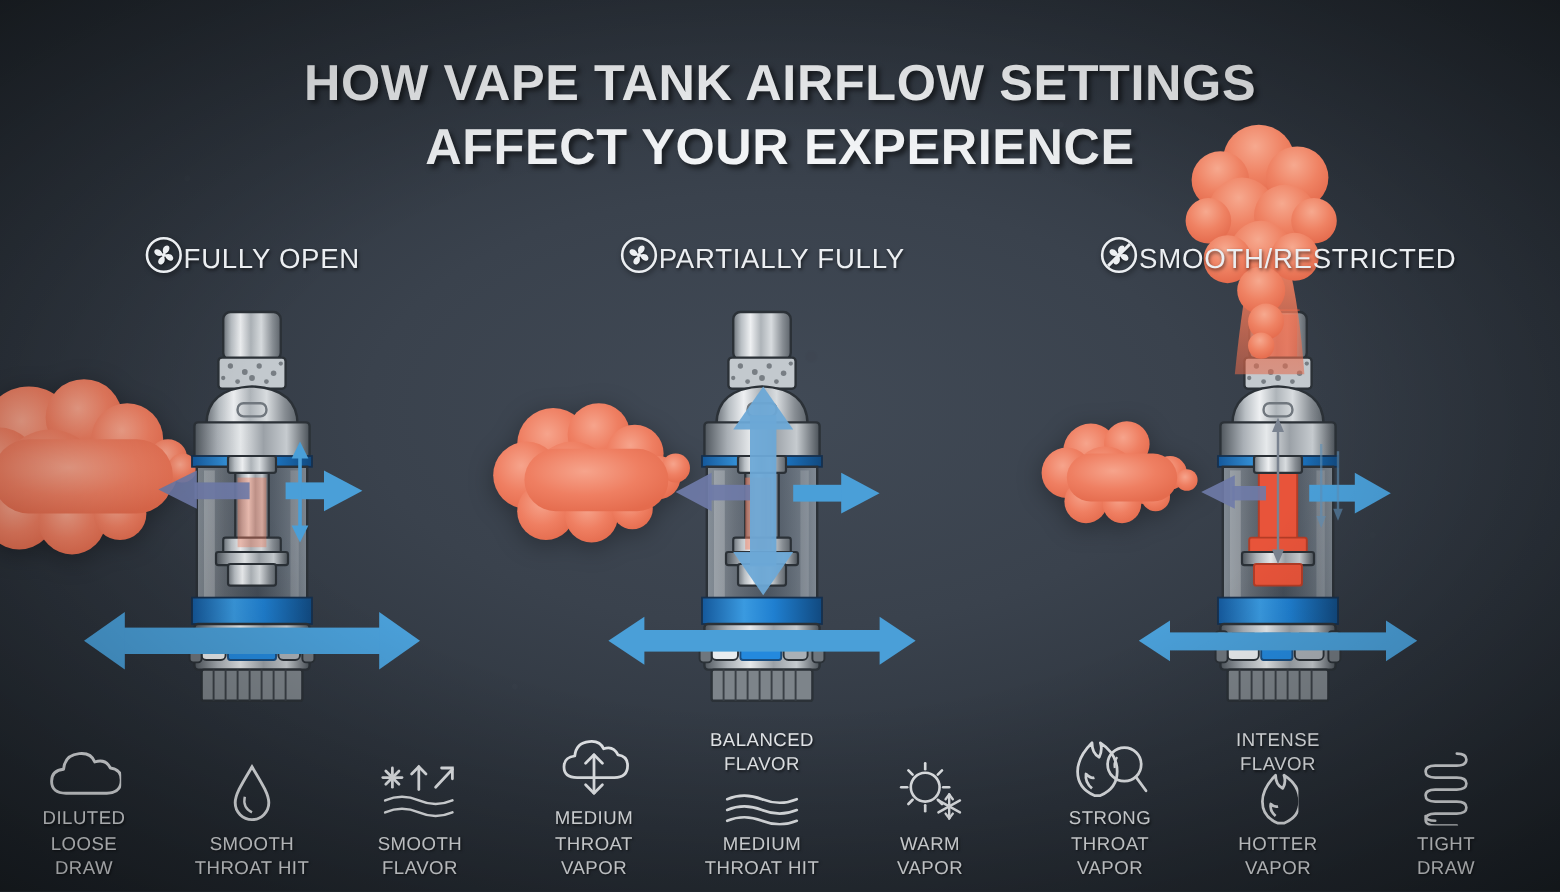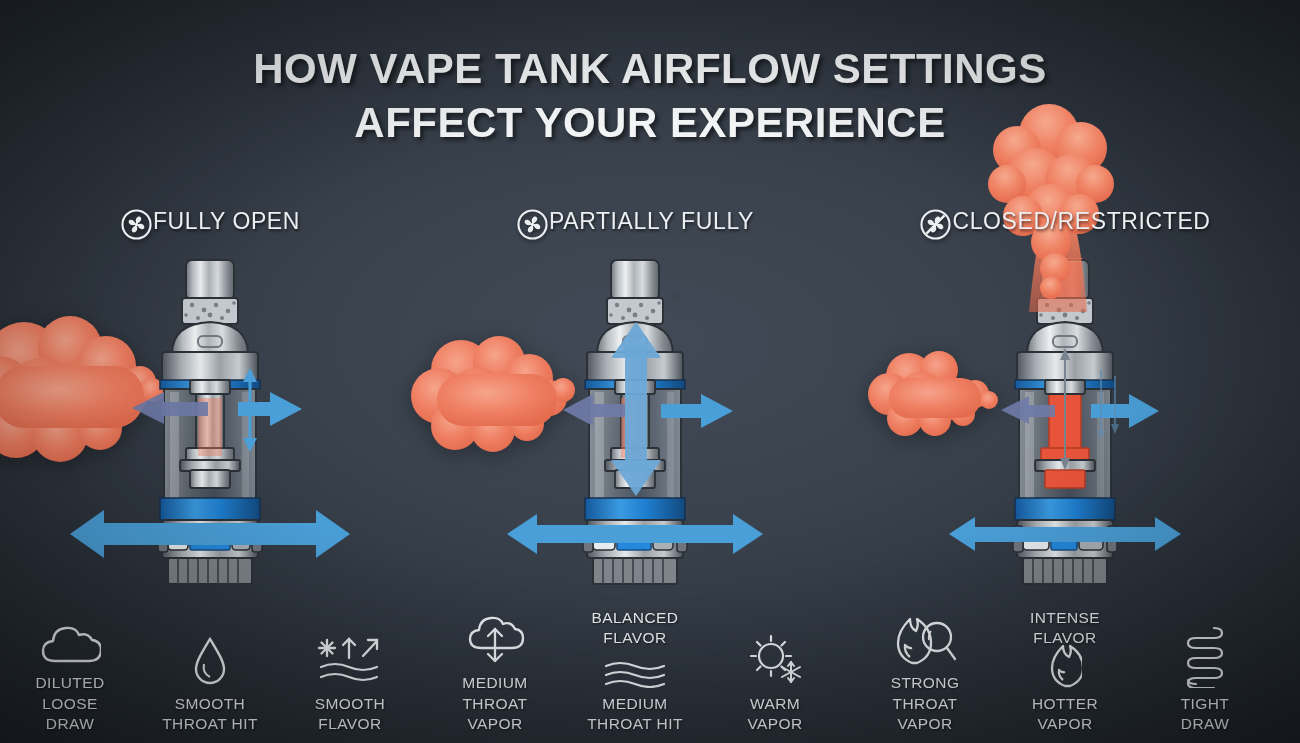--- a/index.html
+++ b/index.html
@@ -40,22 +40,22 @@
   }
   .title span { display: block; }
 
   
   .col { position: absolute; top: 0; width: 420px; height: 743px; }
   .col.c1 { left: 0px; }
   .col.c2 { left: 425px; }
   .col.c3 { left: 855px; }
 
   .head {
-    position: absolute; top: 208px; left: 0; width: 100%;
-    display: flex; align-items: flex-start; justify-content: center;
+    position: absolute; top: 196px; left: 0; width: 100%;
+    display: flex; align-items: flex-end; justify-content: center;
     gap: 0; z-index: 9;
   }
   .head .lbl {
     color: #eceff2; font-size: 23px; font-weight: 400; letter-spacing: .6px;
     text-shadow: 1px 2px 3px rgba(0,0,0,.6);
   }
   .fan { width: 33px; height: 33px; flex: 0 0 33px; filter: drop-shadow(1px 2px 2px rgba(0,0,0,.5)); }
 
   
   .tankwrap { position: absolute; top: 258px; left: 50%; transform: translateX(-50%); width: 300px; height: 330px; }
@@ -507,21 +507,21 @@
       <circle cx="20" cy="20" r="17" fill="none" stroke="#eceff2" stroke-width="2.6"></circle>
       <g fill="#eceff2">
         <path d="M20 19.2c-1.6-3.4-1.3-6.6 1.4-8.2 2.3-1.4 4.6 0 4.3 2.6-.3 2.7-2.7 4.6-5.7 5.6z"></path>
         <path d="M20.8 20c3.4-1.6 6.6-1.3 8.2 1.4 1.4 2.3 0 4.6-2.6 4.3-2.7-.3-4.6-2.7-5.6-5.7z"></path>
         <path d="M20 20.8c1.6 3.4 1.3 6.6-1.4 8.2-2.3 1.4-4.6 0-4.3-2.6.3-2.7 2.7-4.6 5.7-5.6z"></path>
         <path d="M19.2 20c-3.4 1.6-6.6 1.3-8.2-1.4-1.4-2.3 0-4.6 2.6-4.3 2.7.3 4.6 2.7 5.6 5.7z"></path>
         <circle cx="20" cy="20" r="2.1"></circle>
       </g>
       <line x1="9" y1="31" x2="31" y2="9" stroke="#eceff2" stroke-width="3"></line>
     </svg>
-    <div class="lbl">CLOSED/RESTRICTED</div>
+    <div class="lbl">SMOOTH/RESTRICTED</div>
   </div>
 
   <div class="tankwrap">
 
     <svg class="cloud" style="left:-52px; top:84px; width:150px; height:110px;" viewBox="0 0 150 110">
       <defs>
         <radialGradient id="cg3" cx="42%" cy="36%" r="70%">
           <stop offset="0%" stop-color="#f6a48c"></stop>
             <stop offset="55%" stop-color="#ef7f62"></stop>
           <stop offset="100%" stop-color="#e46b4d"></stop>

